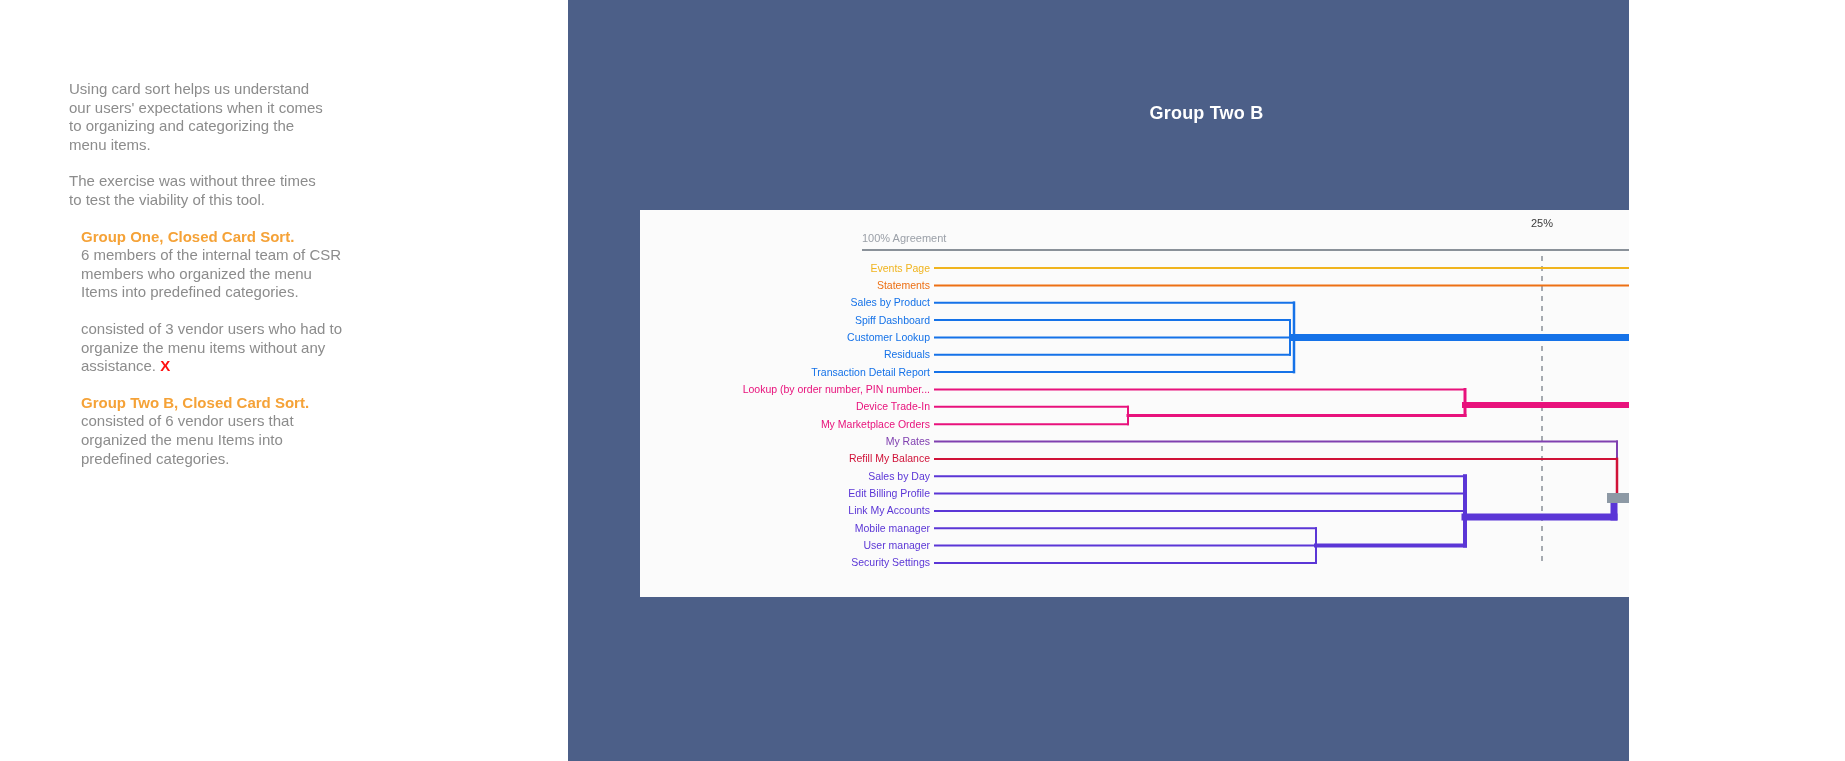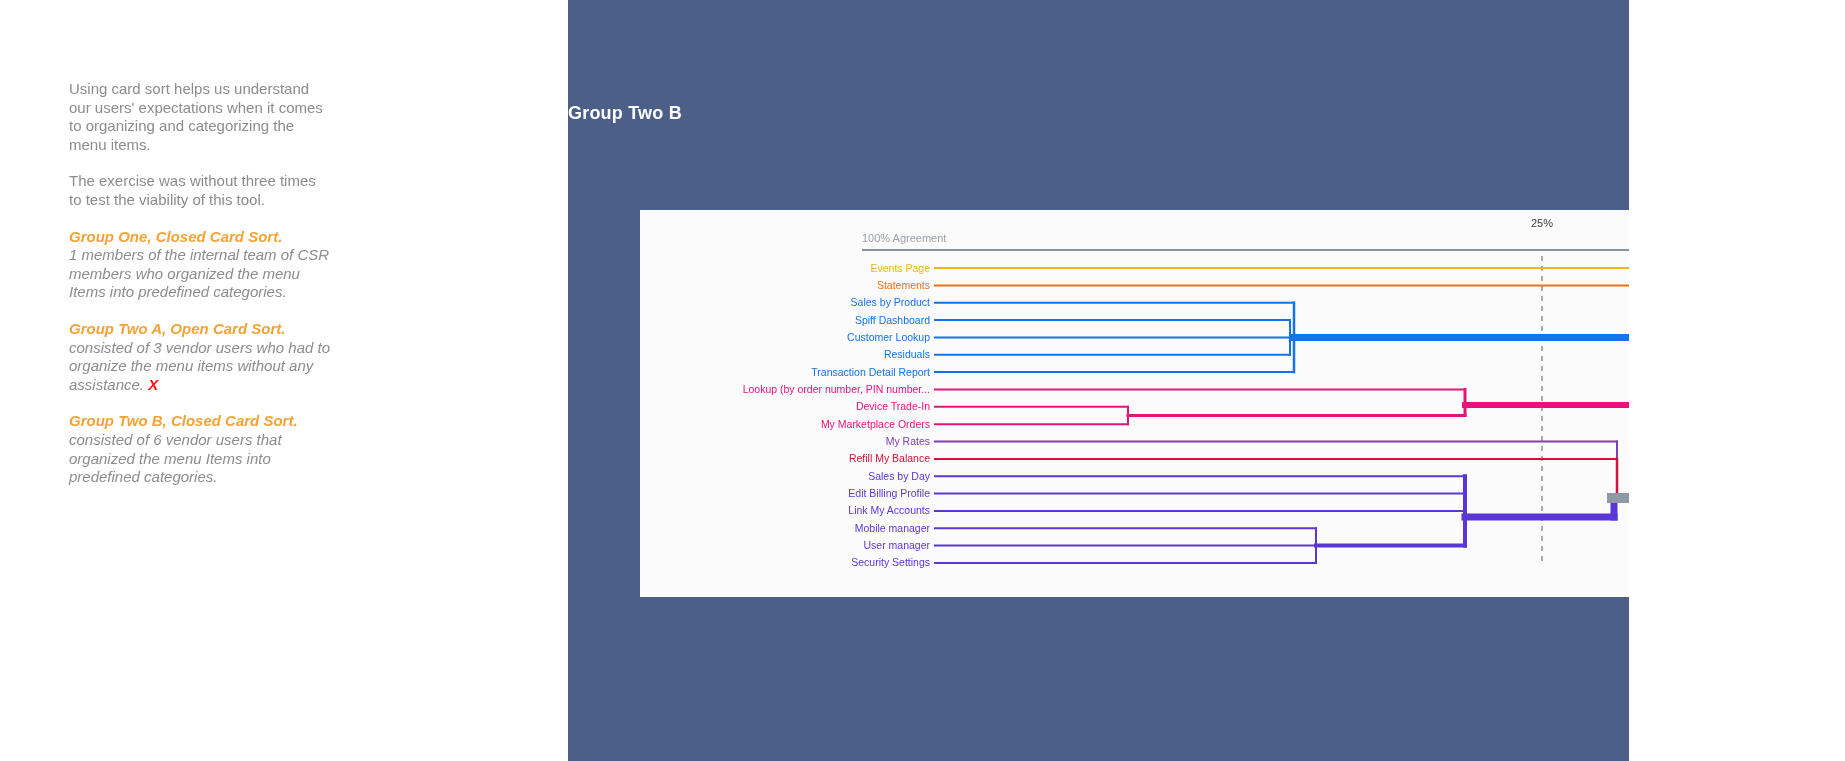--- a/index.html
+++ b/index.html
@@ -18,21 +18,21 @@
     top: 80px;
     width: 330px;
   }
   .para {
     margin: 0 0 18px 0;
     font-size: 15px;
     line-height: 18.6px;
     color: var(--body-color, #8C8C8C);
     white-space: pre-line;
   }
-  .section { margin: 0 0 18px 0; font-style: italic; }
+  .section { margin: 0 0 18px 12px; }
   .section h3 {
     margin: 0;
     font-size: 15px;
     line-height: 18.6px;
     font-weight: bold;
     color: var(--heading-color, #F5A237);
   }
   .section .para { margin: 0; }
   .x-mark {
     color: var(--x-color, #FF1111);
@@ -45,21 +45,21 @@
     top: 0;
     width: 1277px;
     height: 761px;
     background: var(--slide-bg, #4C5F88);
   }
   .slide-title {
     position: absolute;
     left: 0;
     top: 103px;
     width: 100%;
-    text-align: left;
+    text-align: center;
     color: var(--title-color, #FFFFFF);
     font-size: 18px;
     font-weight: bold;
     letter-spacing: 0.2px;
   }
   .chart-card {
     position: absolute;
     left: 72px;
     top: 210px;
     width: 1157px;
@@ -77,27 +77,26 @@
   <div class="notes">
     <p class="para">Using card sort helps us understand
 our users' expectations when it comes
 to organizing and categorizing the
 menu items.</p>
     <p class="para">The exercise was without three times
 to test the viability of this tool.</p>
 
     <div class="section">
       <h3>Group One, Closed Card Sort.</h3>
-      <p class="para">1 members of the internal team of CSR
+      <p class="para">6 members of the internal team of CSR
 members who organized the menu
 Items into predefined categories.</p>
     </div>
 
     <div class="section">
-      <h3>Group Two A, Open Card Sort.</h3>
       <p class="para"><span>consisted of 3 vendor users who had to
 organize the menu items without any
 assistance.</span> <span class="x-mark">X</span></p>
     </div>
 
     <div class="section">
       <h3>Group Two B, Closed Card Sort.</h3>
       <p class="para">consisted of 6 vendor users that
 organized the menu Items into
 predefined categories.</p>

